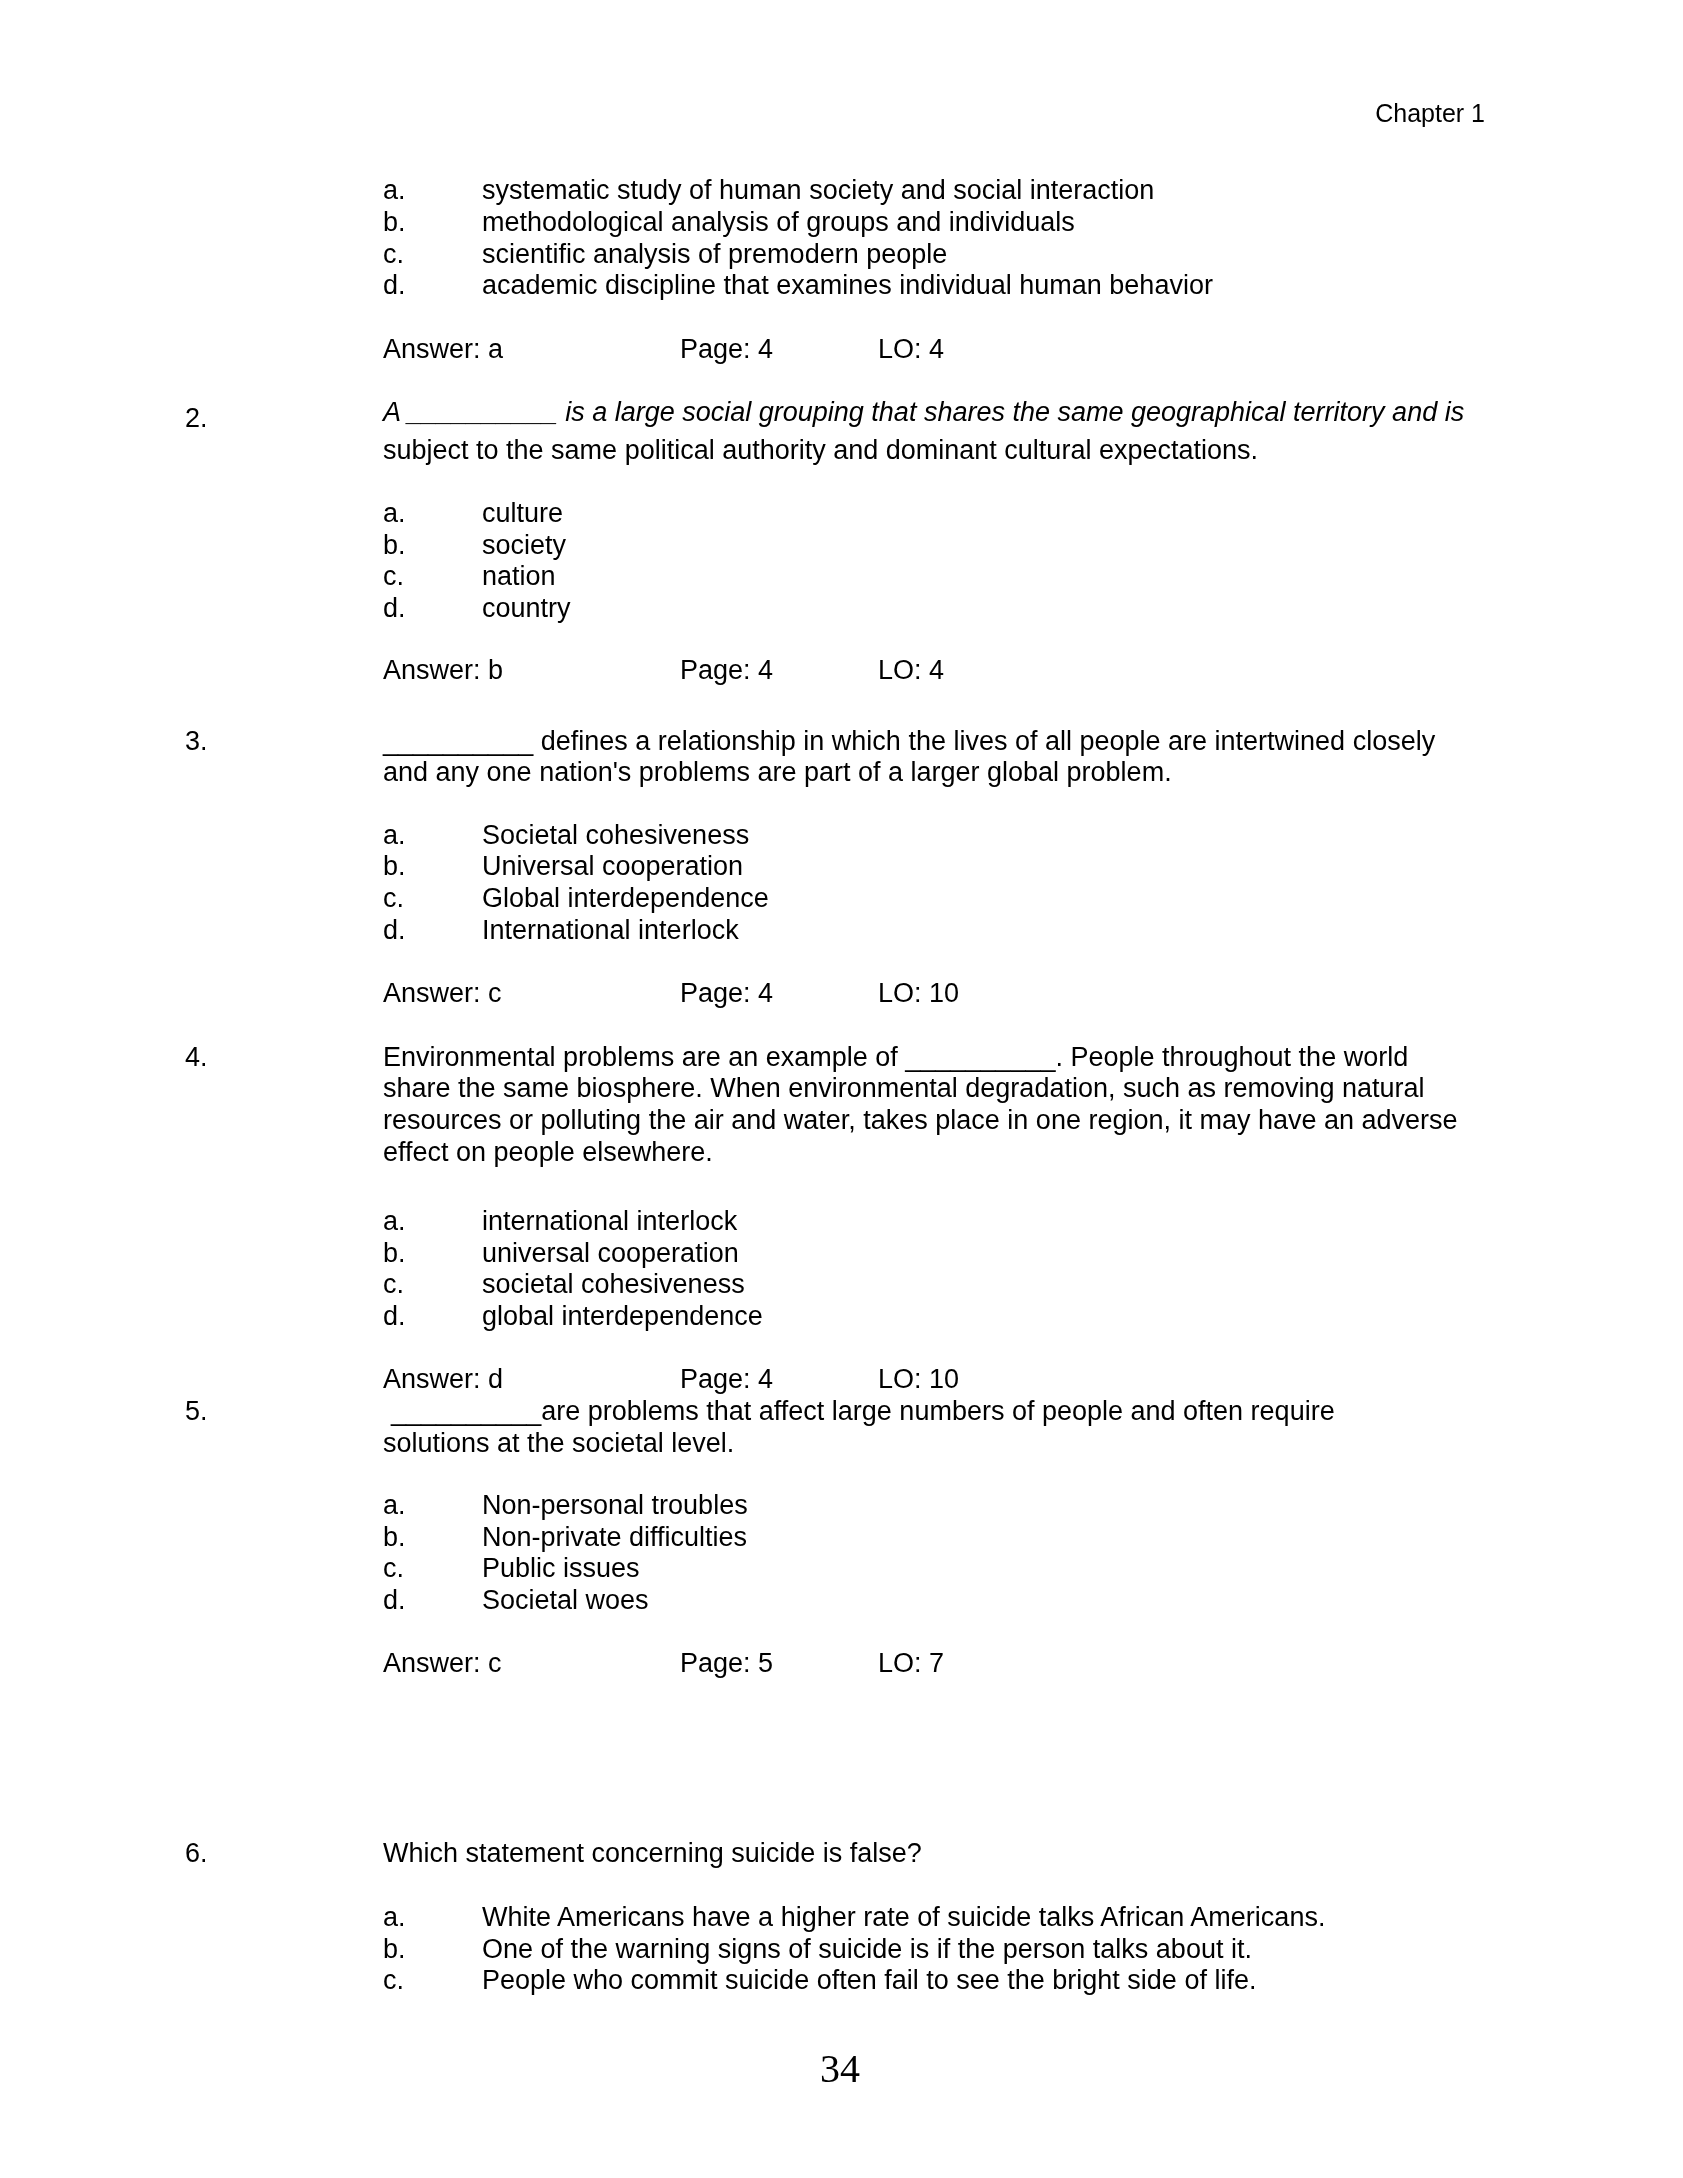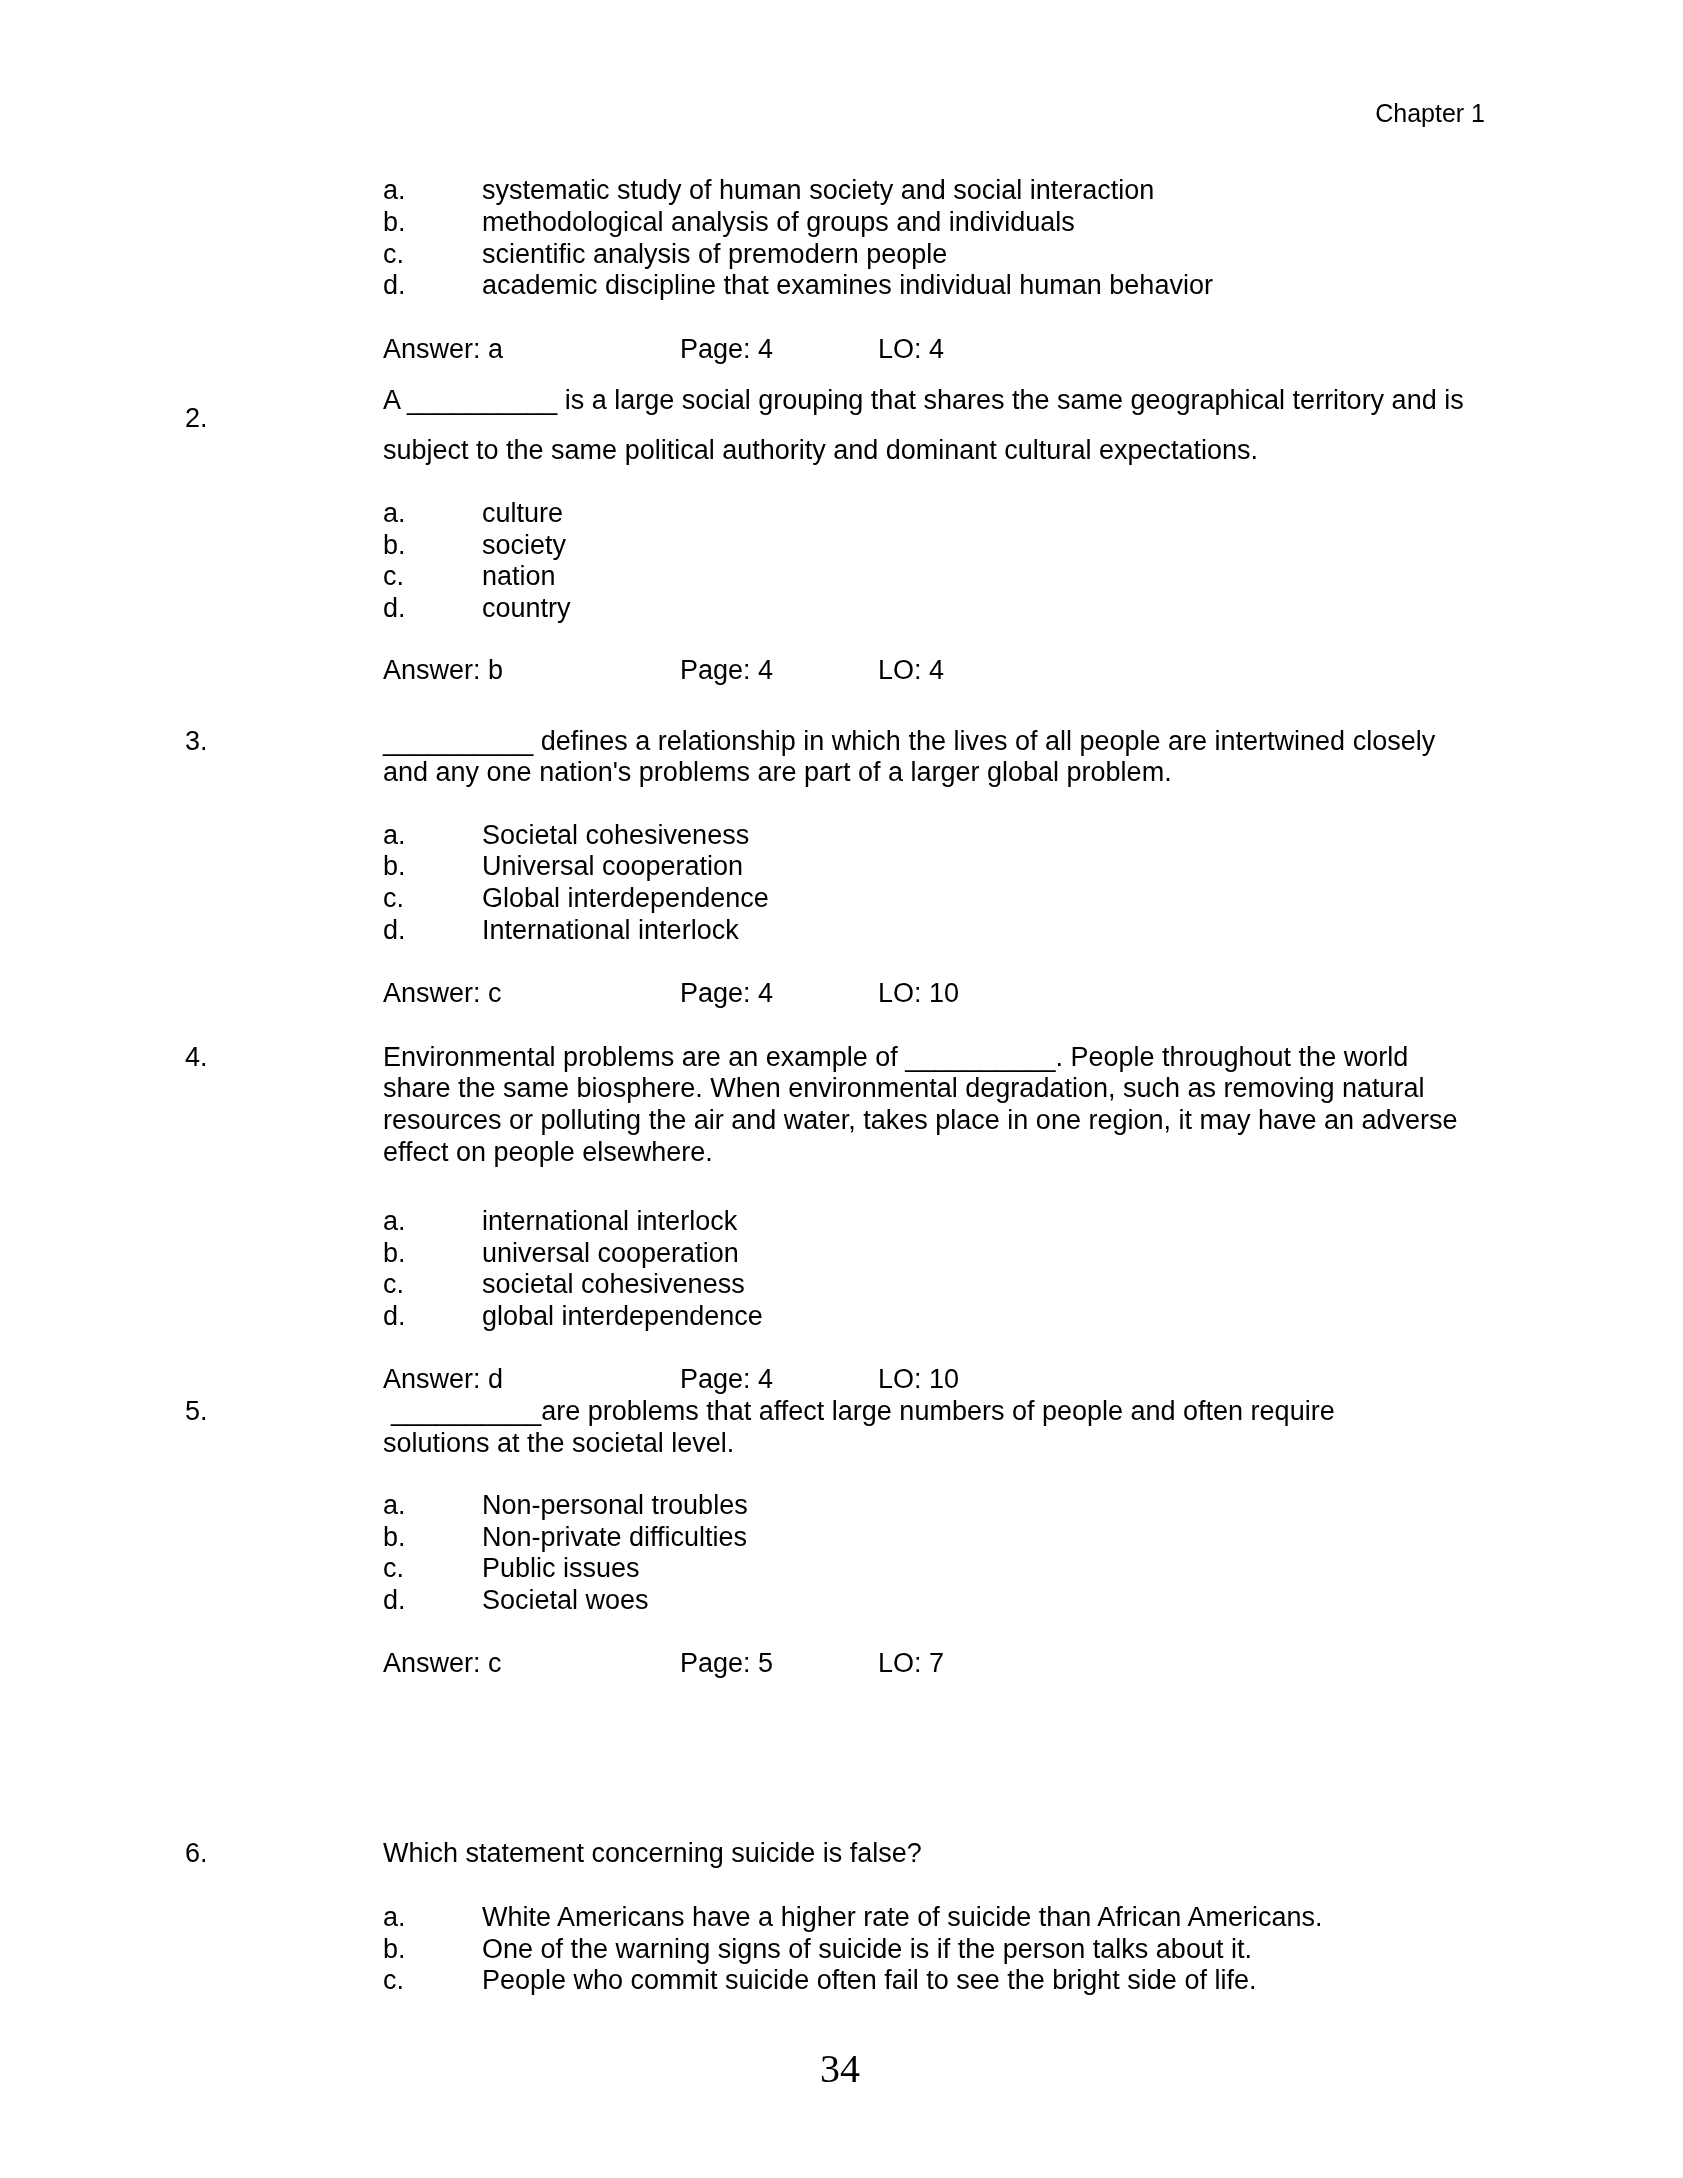--- a/index.html
+++ b/index.html
@@ -24,21 +24,21 @@
     <div class="abs t" style="left:482px; top:238px;">scientific analysis of premodern people</div>
     <div class="abs t" style="left:383px; top:269px;">d.</div>
     <div class="abs t" style="left:482px; top:269px;">academic discipline that examines individual human behavior</div>
     <div class="abs t" style="left:383px; top:333px;">Answer:  a</div>
     <div class="abs t" style="left:680px; top:333px;">Page:  4</div>
     <div class="abs t" style="left:878px; top:333px;">LO: 4</div>
   </div>
 
   <div>
     <div class="abs t" style="left:185px; top:402px;">2.</div>
-    <div class="abs t" style="left:383px; top:384px;">A __________ is a large social grouping that shares the same geographical territory and is</div>
+    <div class="abs t" style="left:383px; top:396px;font-style:italic;">A __________ is a large social grouping that shares the same geographical territory and is</div>
     <div class="abs t" style="left:383px; top:434px;">subject to the same political authority and dominant cultural expectations.</div>
     <div class="abs t" style="left:383px; top:497px;">a.</div>
     <div class="abs t" style="left:482px; top:497px;">culture</div>
     <div class="abs t" style="left:383px; top:529px;">b.</div>
     <div class="abs t" style="left:482px; top:529px;">society</div>
     <div class="abs t" style="left:383px; top:560px;">c.</div>
     <div class="abs t" style="left:482px; top:560px;">nation</div>
     <div class="abs t" style="left:383px; top:592px;">d.</div>
     <div class="abs t" style="left:482px; top:592px;">country</div>
     <div class="abs t" style="left:383px; top:654px;">Answer:  b</div>
@@ -96,21 +96,21 @@
     <div class="abs t" style="left:482px; top:1584px;">Societal woes</div>
     <div class="abs t" style="left:383px; top:1647px;">Answer:  c</div>
     <div class="abs t" style="left:680px; top:1647px;">Page: 5</div>
     <div class="abs t" style="left:878px; top:1647px;">LO: 7</div>
   </div>
 
   <div>
     <div class="abs t" style="left:185px; top:1837px;">6.</div>
     <div class="abs t" style="left:383px; top:1837px;">Which statement concerning suicide is false?</div>
     <div class="abs t" style="left:383px; top:1901px;">a.</div>
-    <div class="abs t" style="left:482px; top:1901px;">White Americans have a higher rate of suicide than African Americans.</div>
+    <div class="abs t" style="left:482px; top:1901px;">White Americans have a higher rate of suicide talks African Americans.</div>
     <div class="abs t" style="left:383px; top:1933px;">b.</div>
     <div class="abs t" style="left:482px; top:1933px;">One of the warning signs of suicide is if the person talks about it.</div>
     <div class="abs t" style="left:383px; top:1964px;">c.</div>
     <div class="abs t" style="left:482px; top:1964px;">People who commit suicide often fail to see the bright side of life.</div>
   </div>
 
   <div class="abs pnum" style="left:820px; top:2045px;">34</div>
 </div>
 
 

